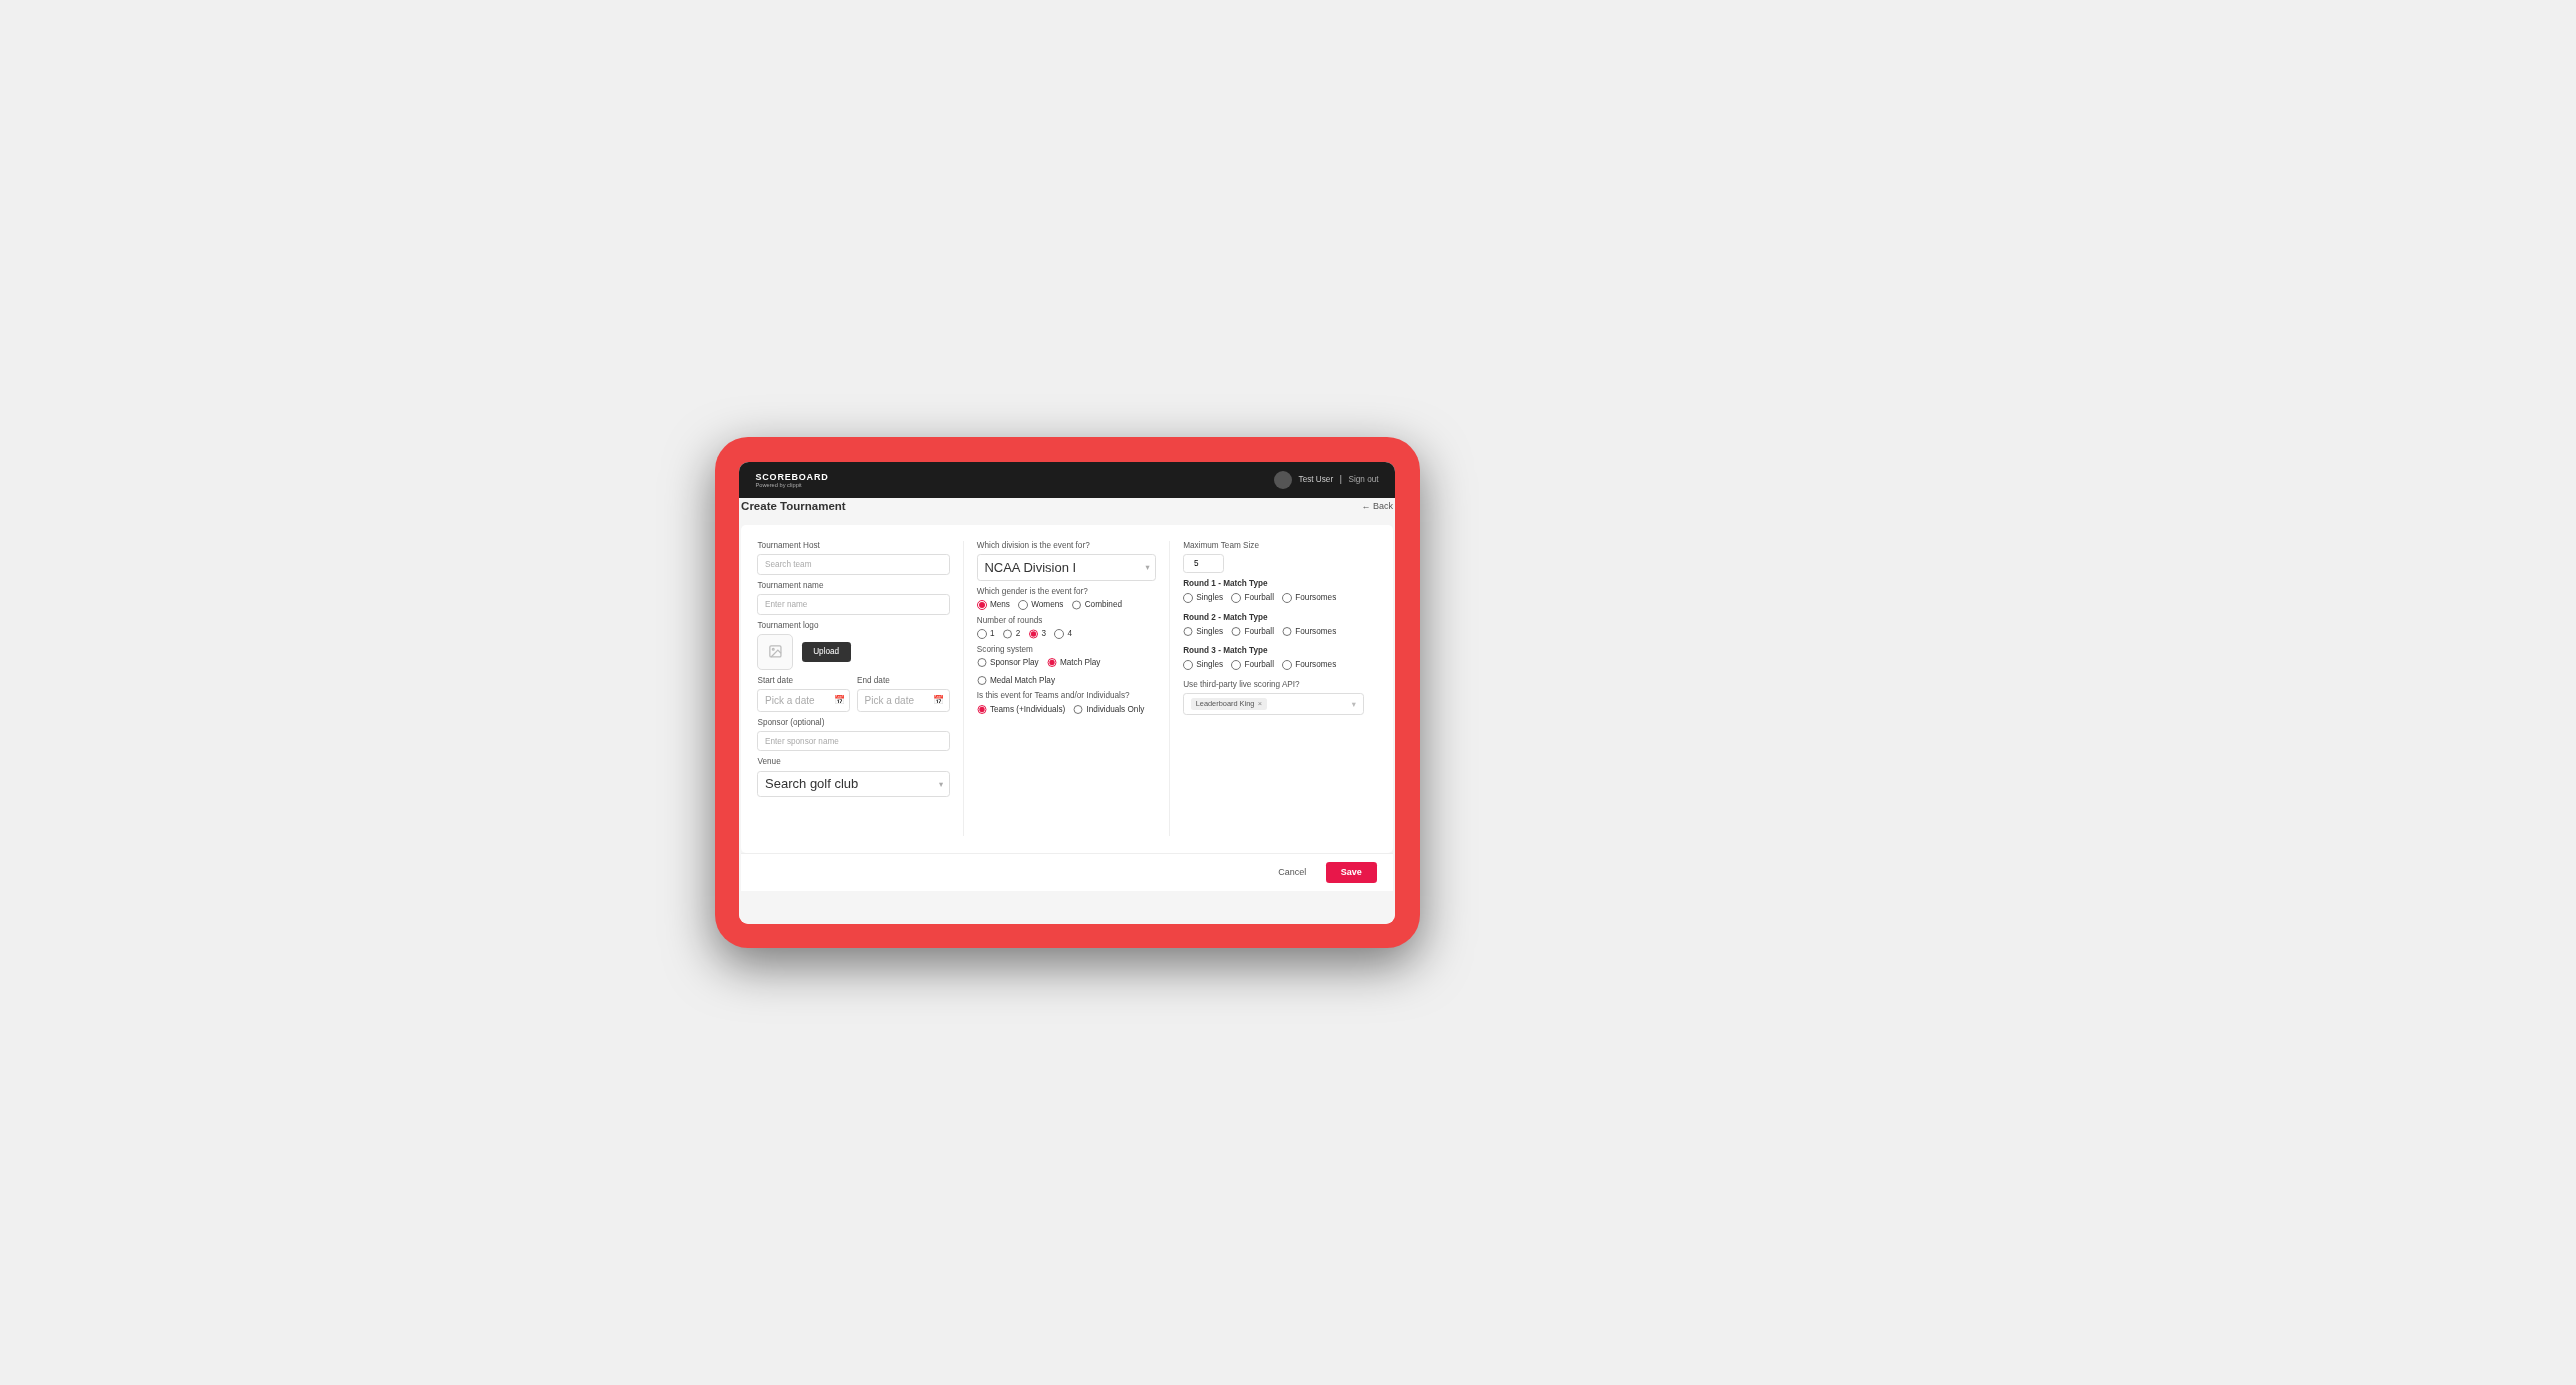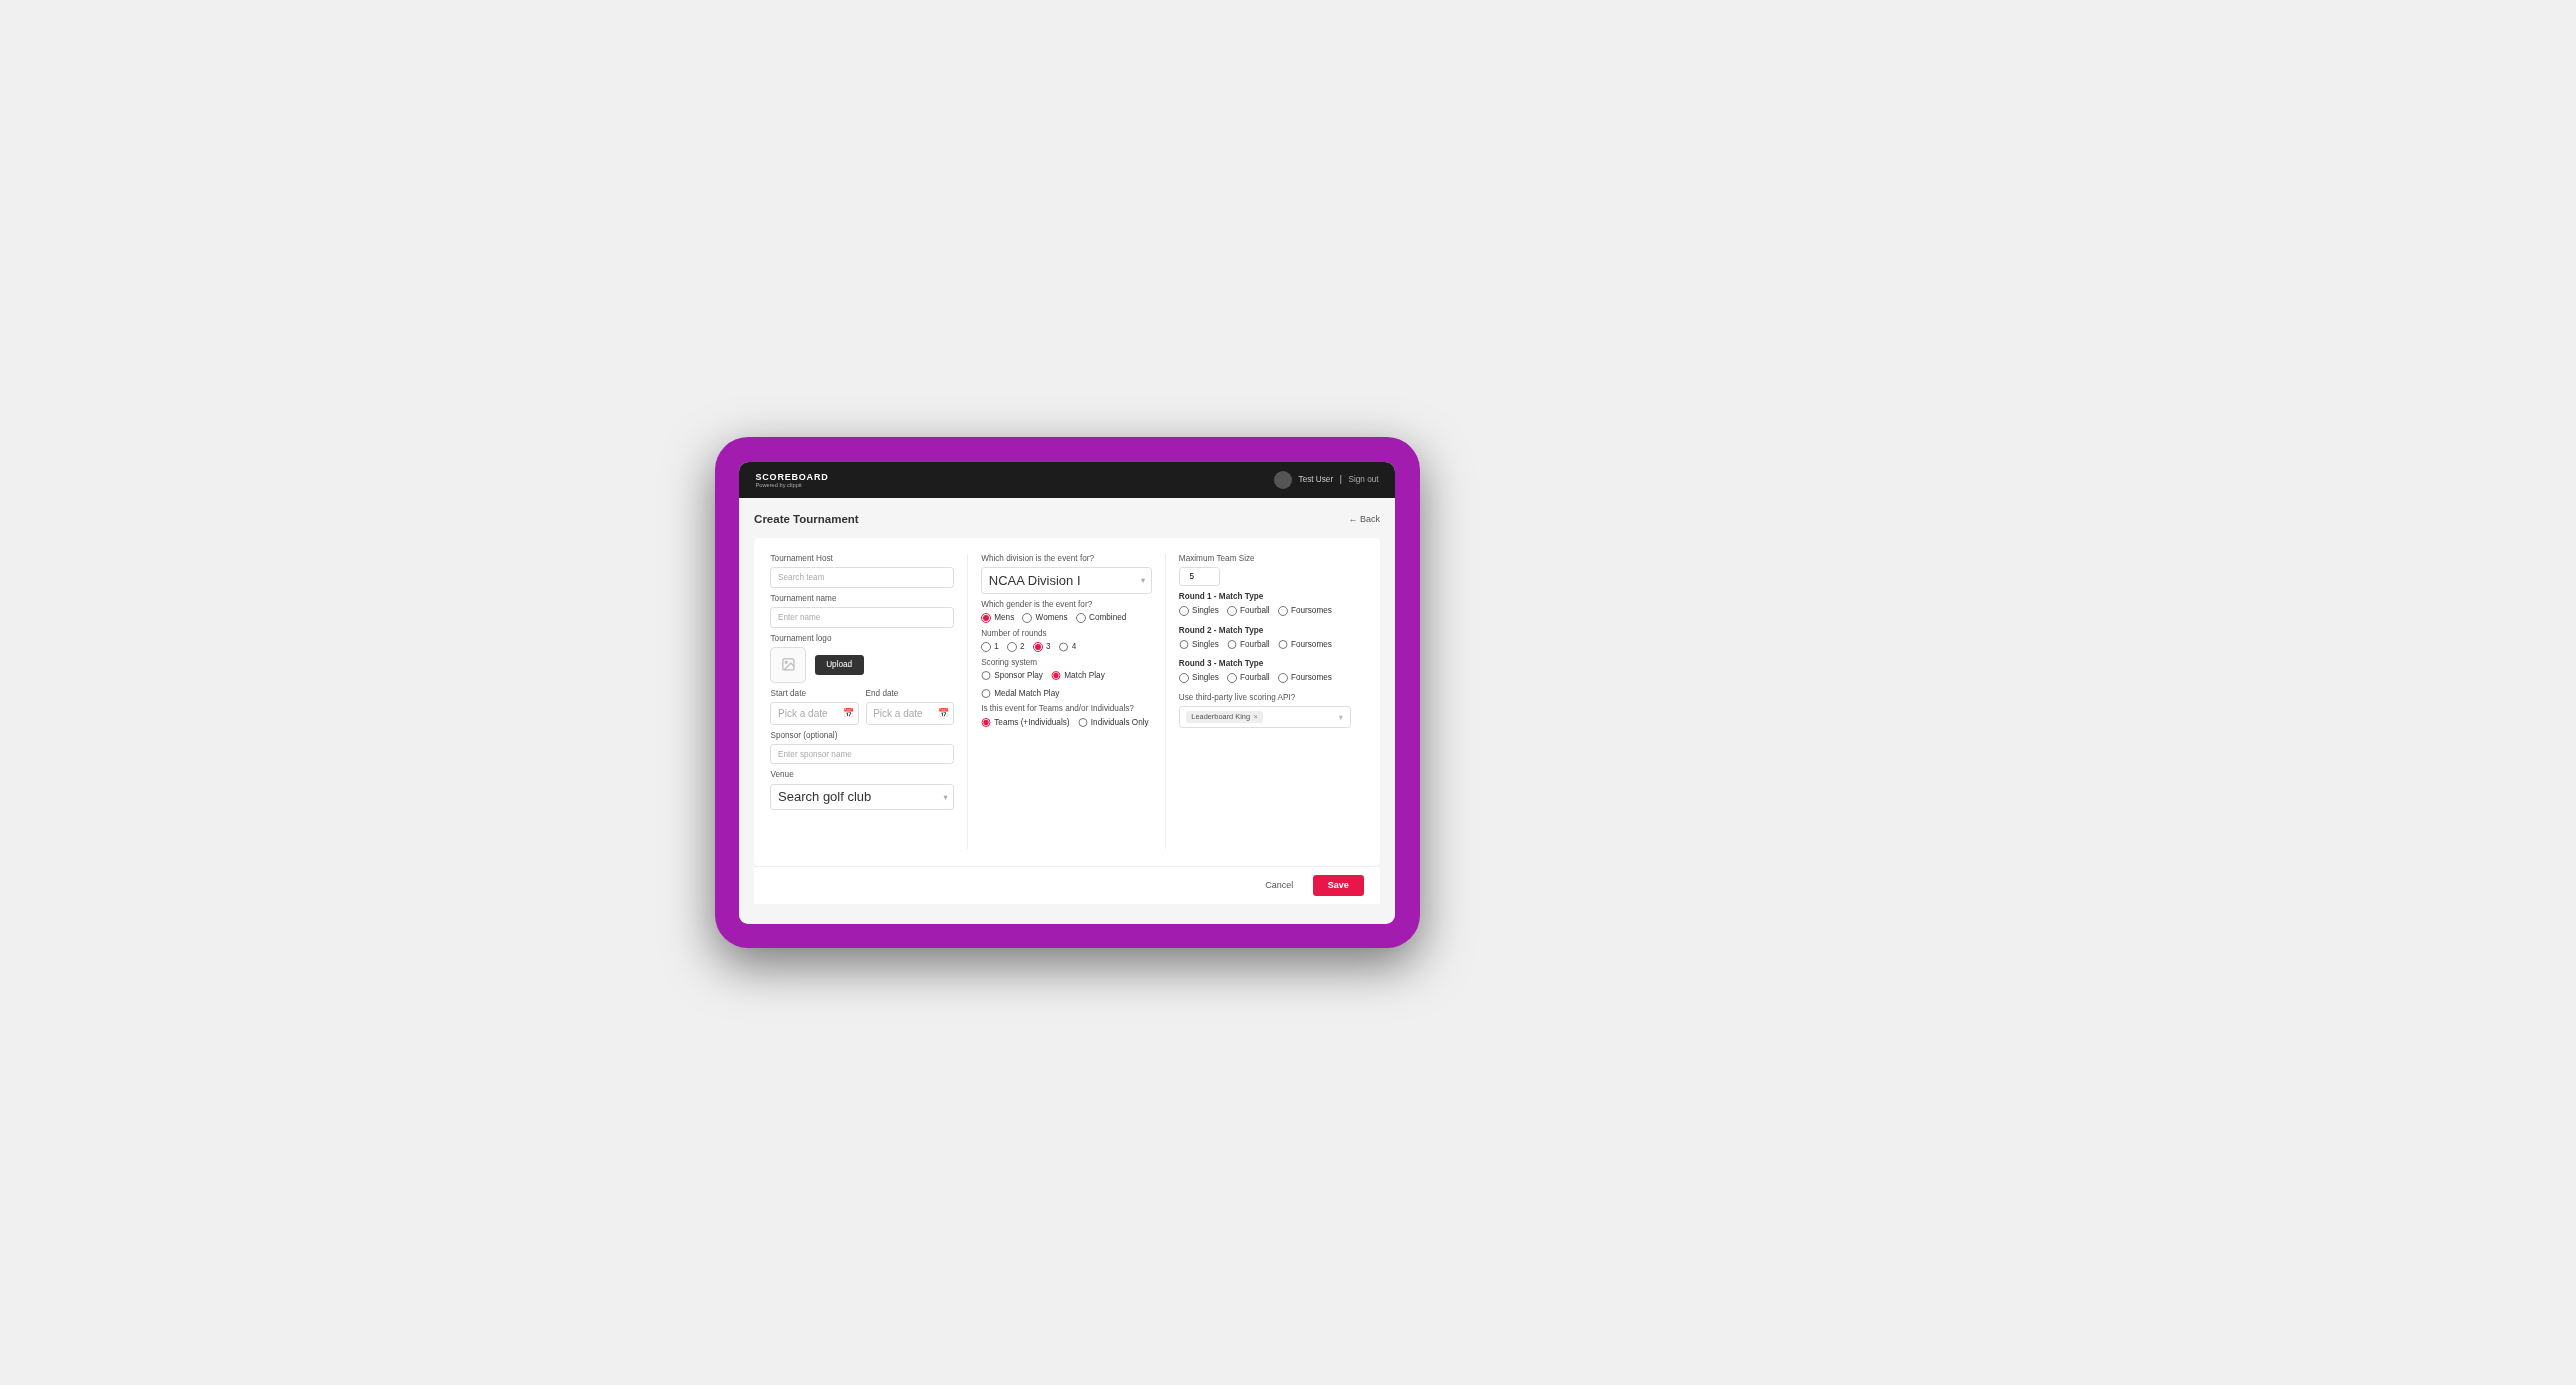--- a/index.html
+++ b/index.html
@@ -13,21 +13,21 @@
       padding: 33px;
     }
     .outer-wrapper {
       display: flex;
       align-items: flex-start;
       gap: 49px;
       width: 100%;
       max-width: 1147px;
     }
     .tablet-frame {
-      background: #a21caf;
+      background: #ef4444;
       border-radius: 33px;
       padding: 24.6px;
       box-shadow: 0 16.4px 49px rgba(0,0,0,0.5);
       flex: 0 0 auto;
       width: 705px;
     }
     .tablet-screen {
       background: #fff;
       border-radius: 9.8px;
       overflow: hidden;
@@ -92,21 +92,21 @@
       border-radius: 50%;
     }
     .nav-user-signout {
       color: #aaa;
       cursor: pointer;
     }
     
     .content-area {
       background: #f5f5f5;
       min-height: 426px;
-      padding: 15px;
+      padding: 2px;
     }
     .page-header {
       display: flex;
       align-items: center;
       justify-content: space-between;
       margin-bottom: 13px;
     }
     .page-title {
       font-size: 11.5px;
       font-weight: 600;

